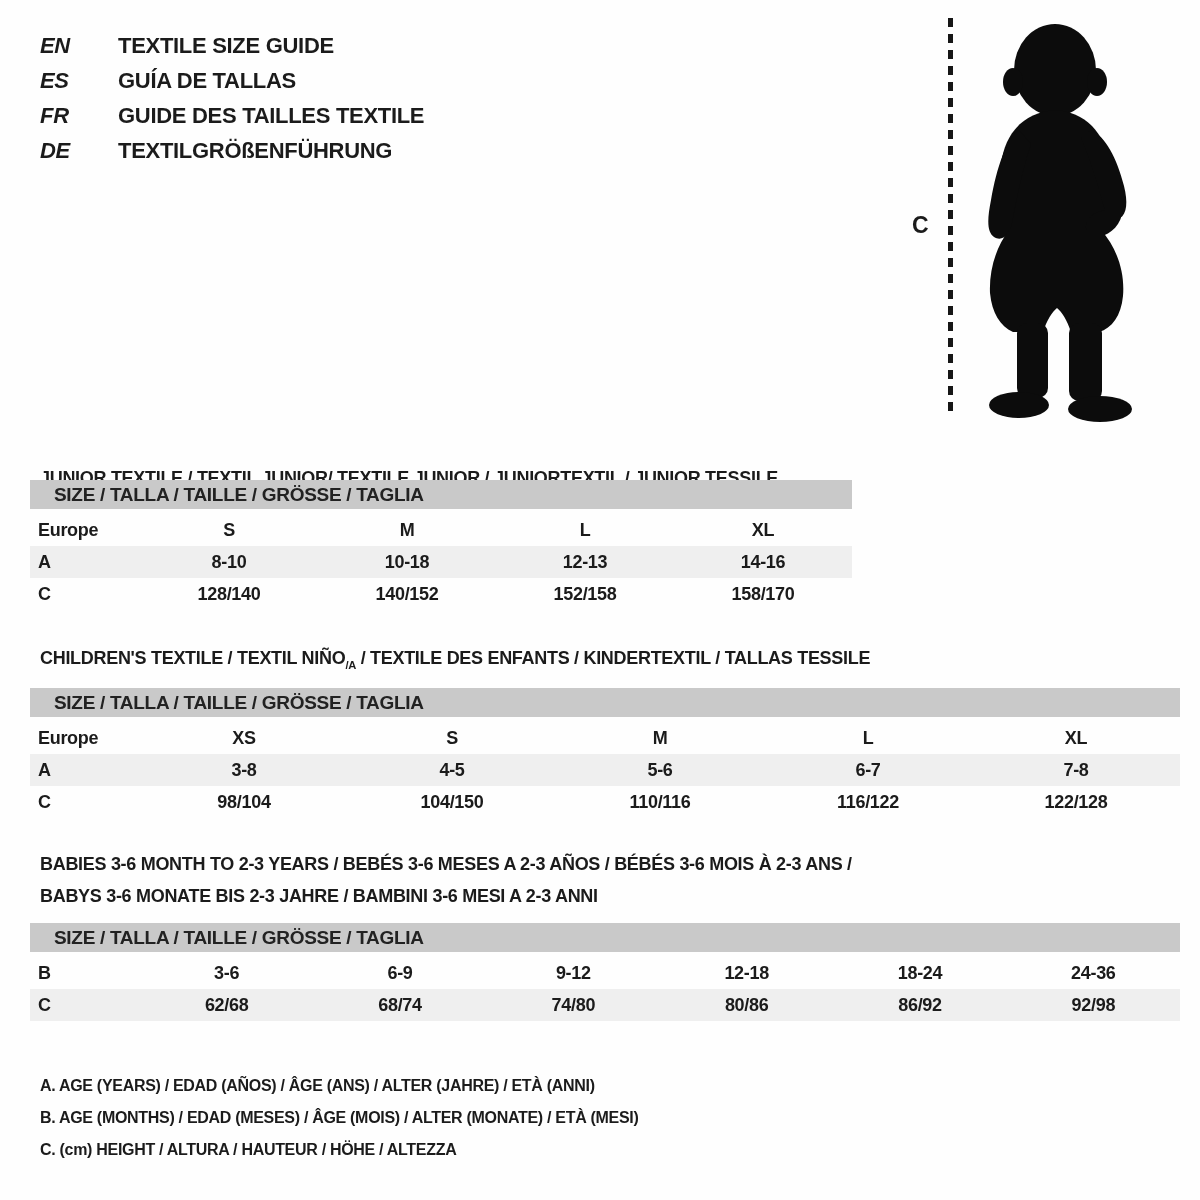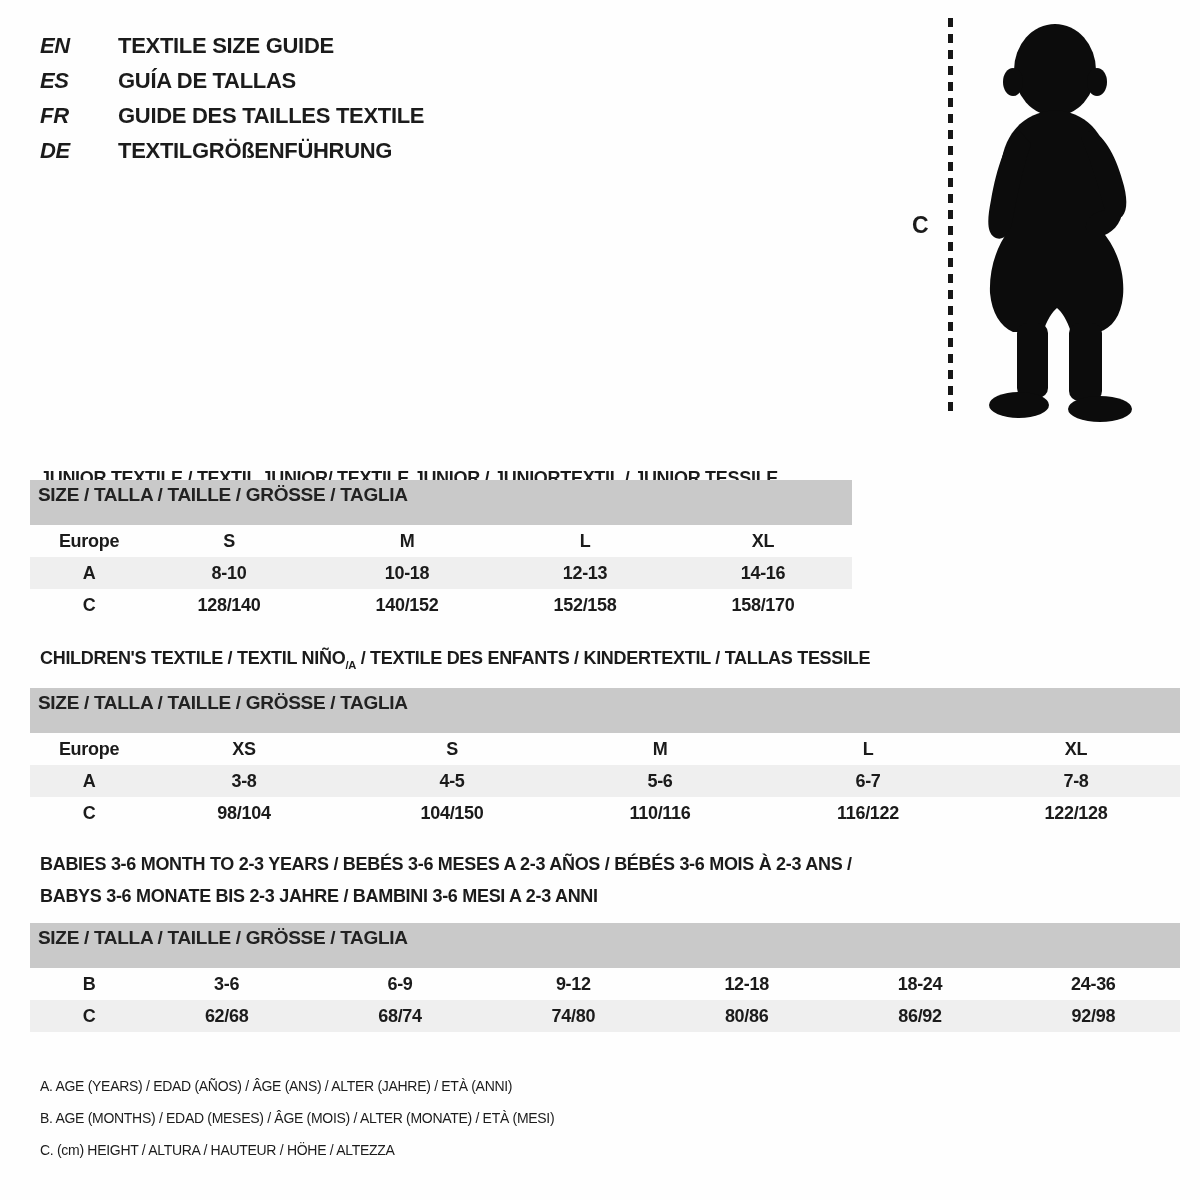--- a/index.html
+++ b/index.html
@@ -24,34 +24,34 @@
   .silhouette{position:absolute;left:965px;top:18px;width:178px;height:405px;}
   
   .sec-title{
     position:absolute;left:40px;
     font-weight:bold;font-size:18px;letter-spacing:-0.3px;
     line-height:32px;white-space:nowrap;
   }
   .sec-title .subba{font-size:0.62em;vertical-align:sub;}
   .size-table{position:absolute;left:30px;}
   .size-bar{
-    background:#c9c9c9;height:45px;line-height:29px;
+    background:#c9c9c9;height:29px;line-height:29px;
     font-weight:bold;font-size:19px;letter-spacing:-0.3px;
-    padding-left:8px;color:#222;
+    padding-left:24px;margin-bottom:5px;color:#222;
   }
   .trow{display:grid;height:32px;align-items:center;font-weight:bold;font-size:18px;letter-spacing:-0.3px;}
   .t4 .trow{grid-template-columns:110px repeat(4,1fr);}
   .t5 .trow{grid-template-columns:110px repeat(5,1fr);}
   .t6 .trow{grid-template-columns:110px repeat(6,1fr);}
   .trow .cell{text-align:center;}
-  .trow .cell:first-child{text-align:center;padding-left:8px;}
+  .trow .cell:first-child{text-align:left;padding-left:8px;}
   .stripe{background:#efefef;}
   
   .legend{position:absolute;left:40px;top:1070px;}
-  .legend-line{font-weight:normal;font-size:14px;letter-spacing:-0.3px;line-height:32px;white-space:nowrap;}
+  .legend-line{font-weight:bold;font-size:16px;letter-spacing:-0.3px;line-height:32px;white-space:nowrap;}
 </style>
 </head>
 <body>
 
 <div class="page">
 
   <div class="lang-list">
     <div class="lang-row">
       <span class="lang-code">EN</span>
       <span class="lang-title">TEXTILE SIZE GUIDE</span>

